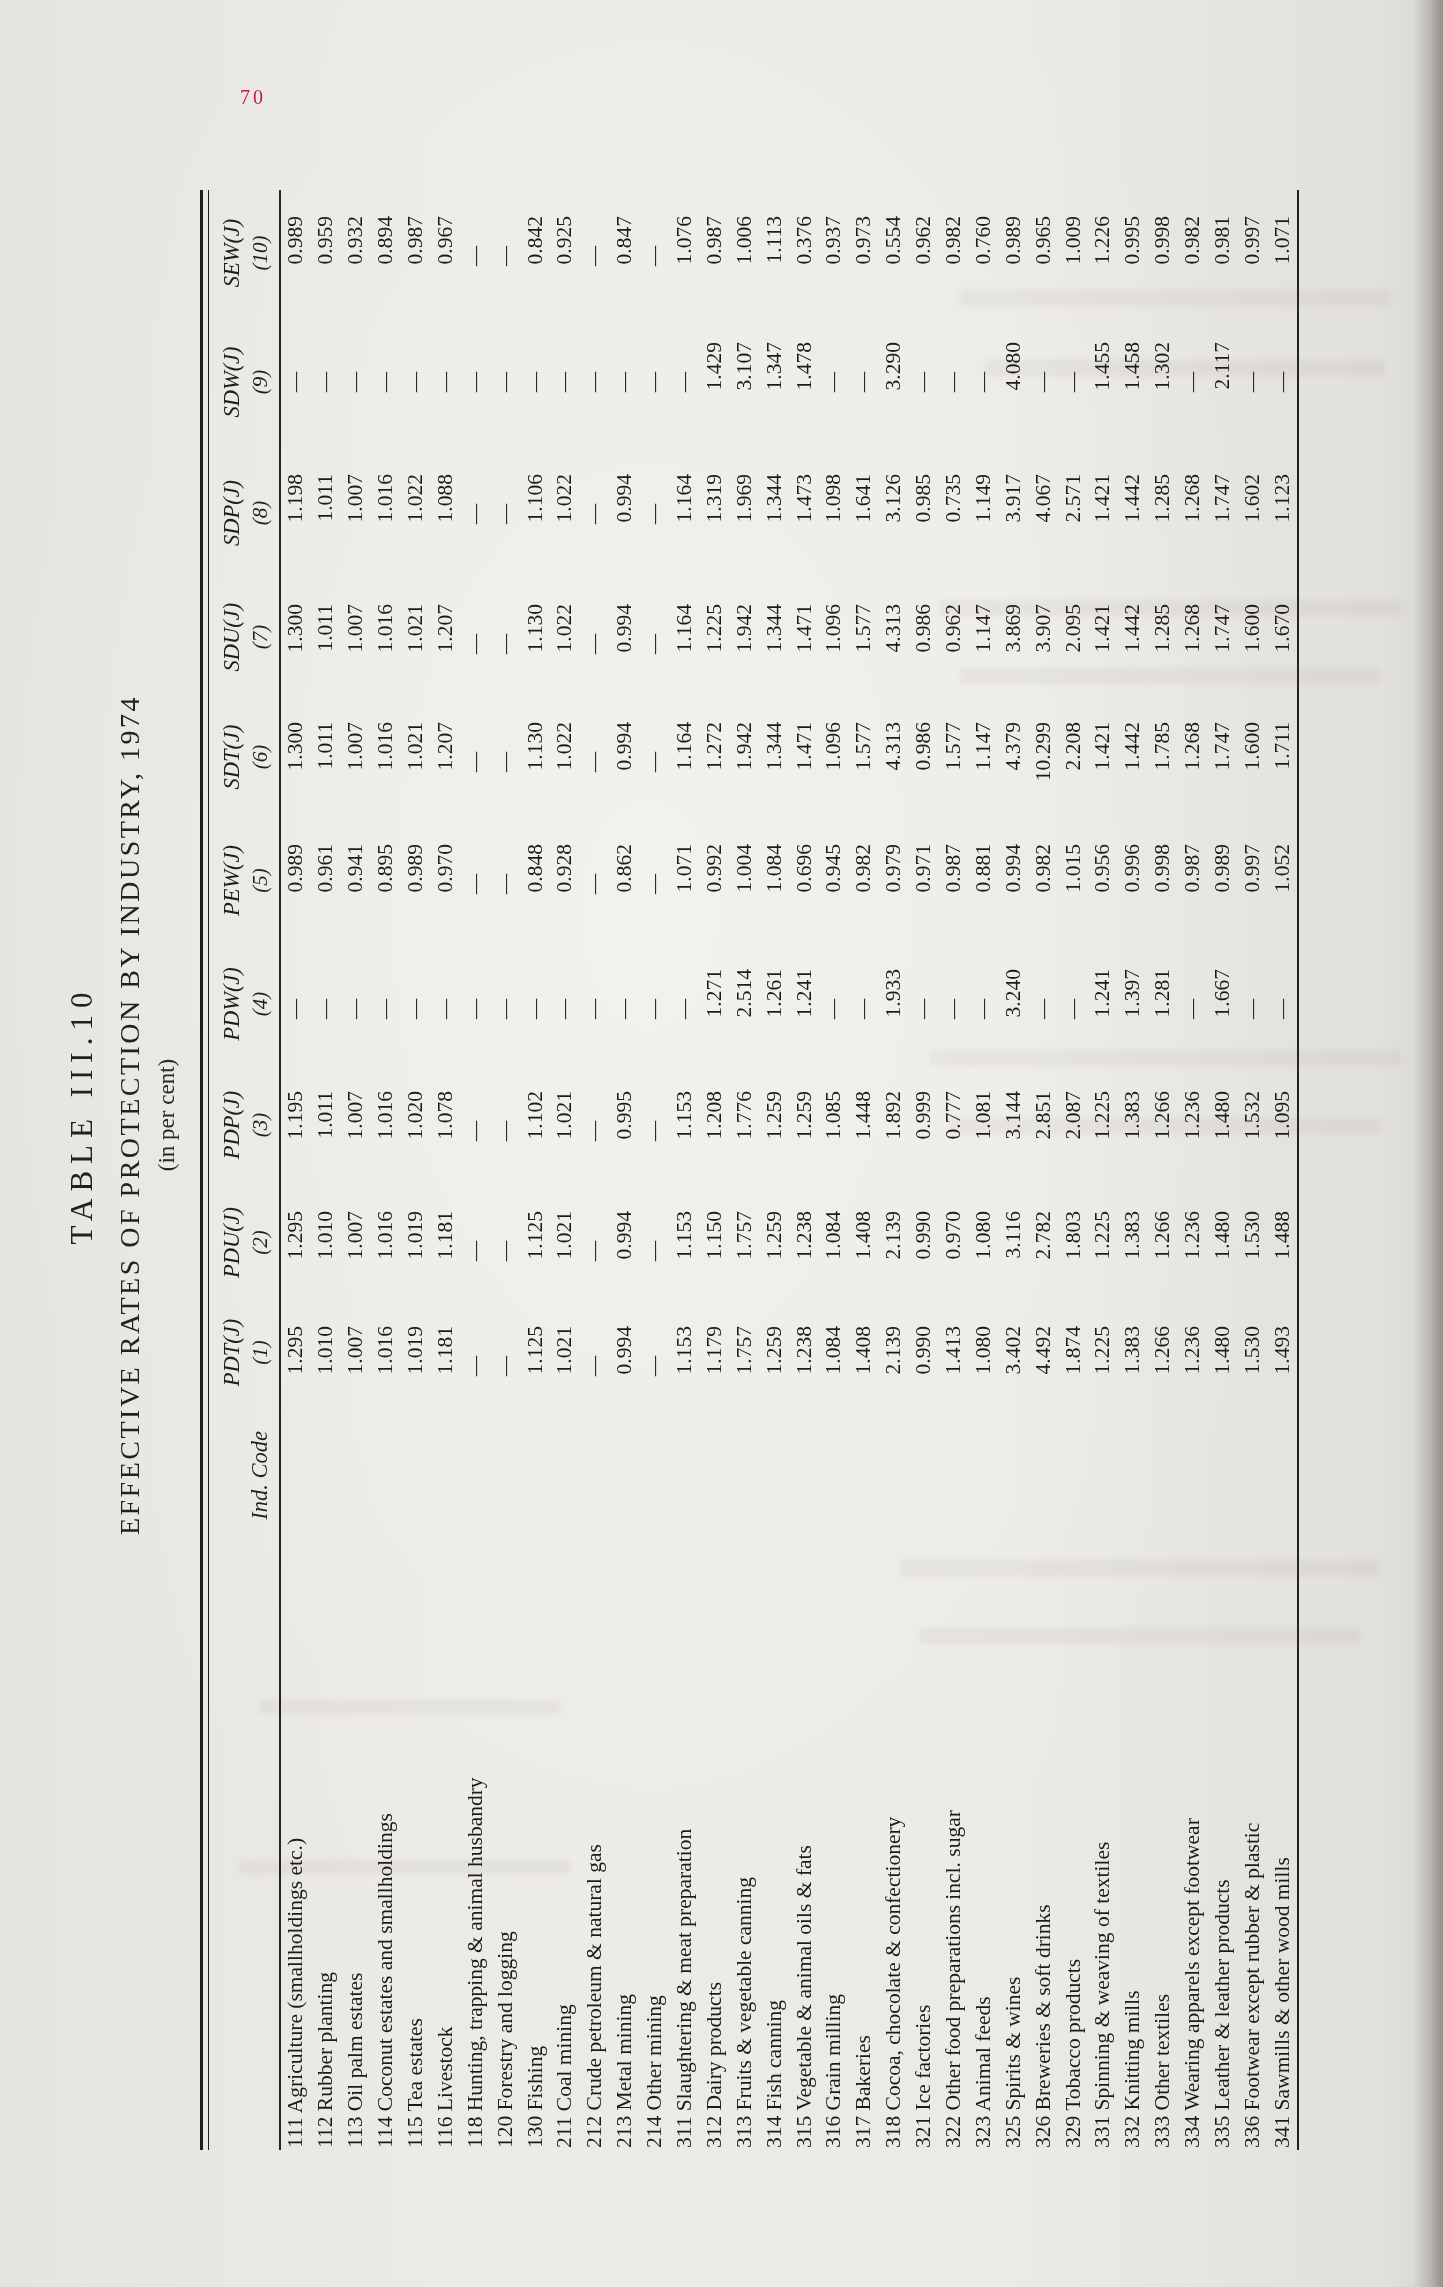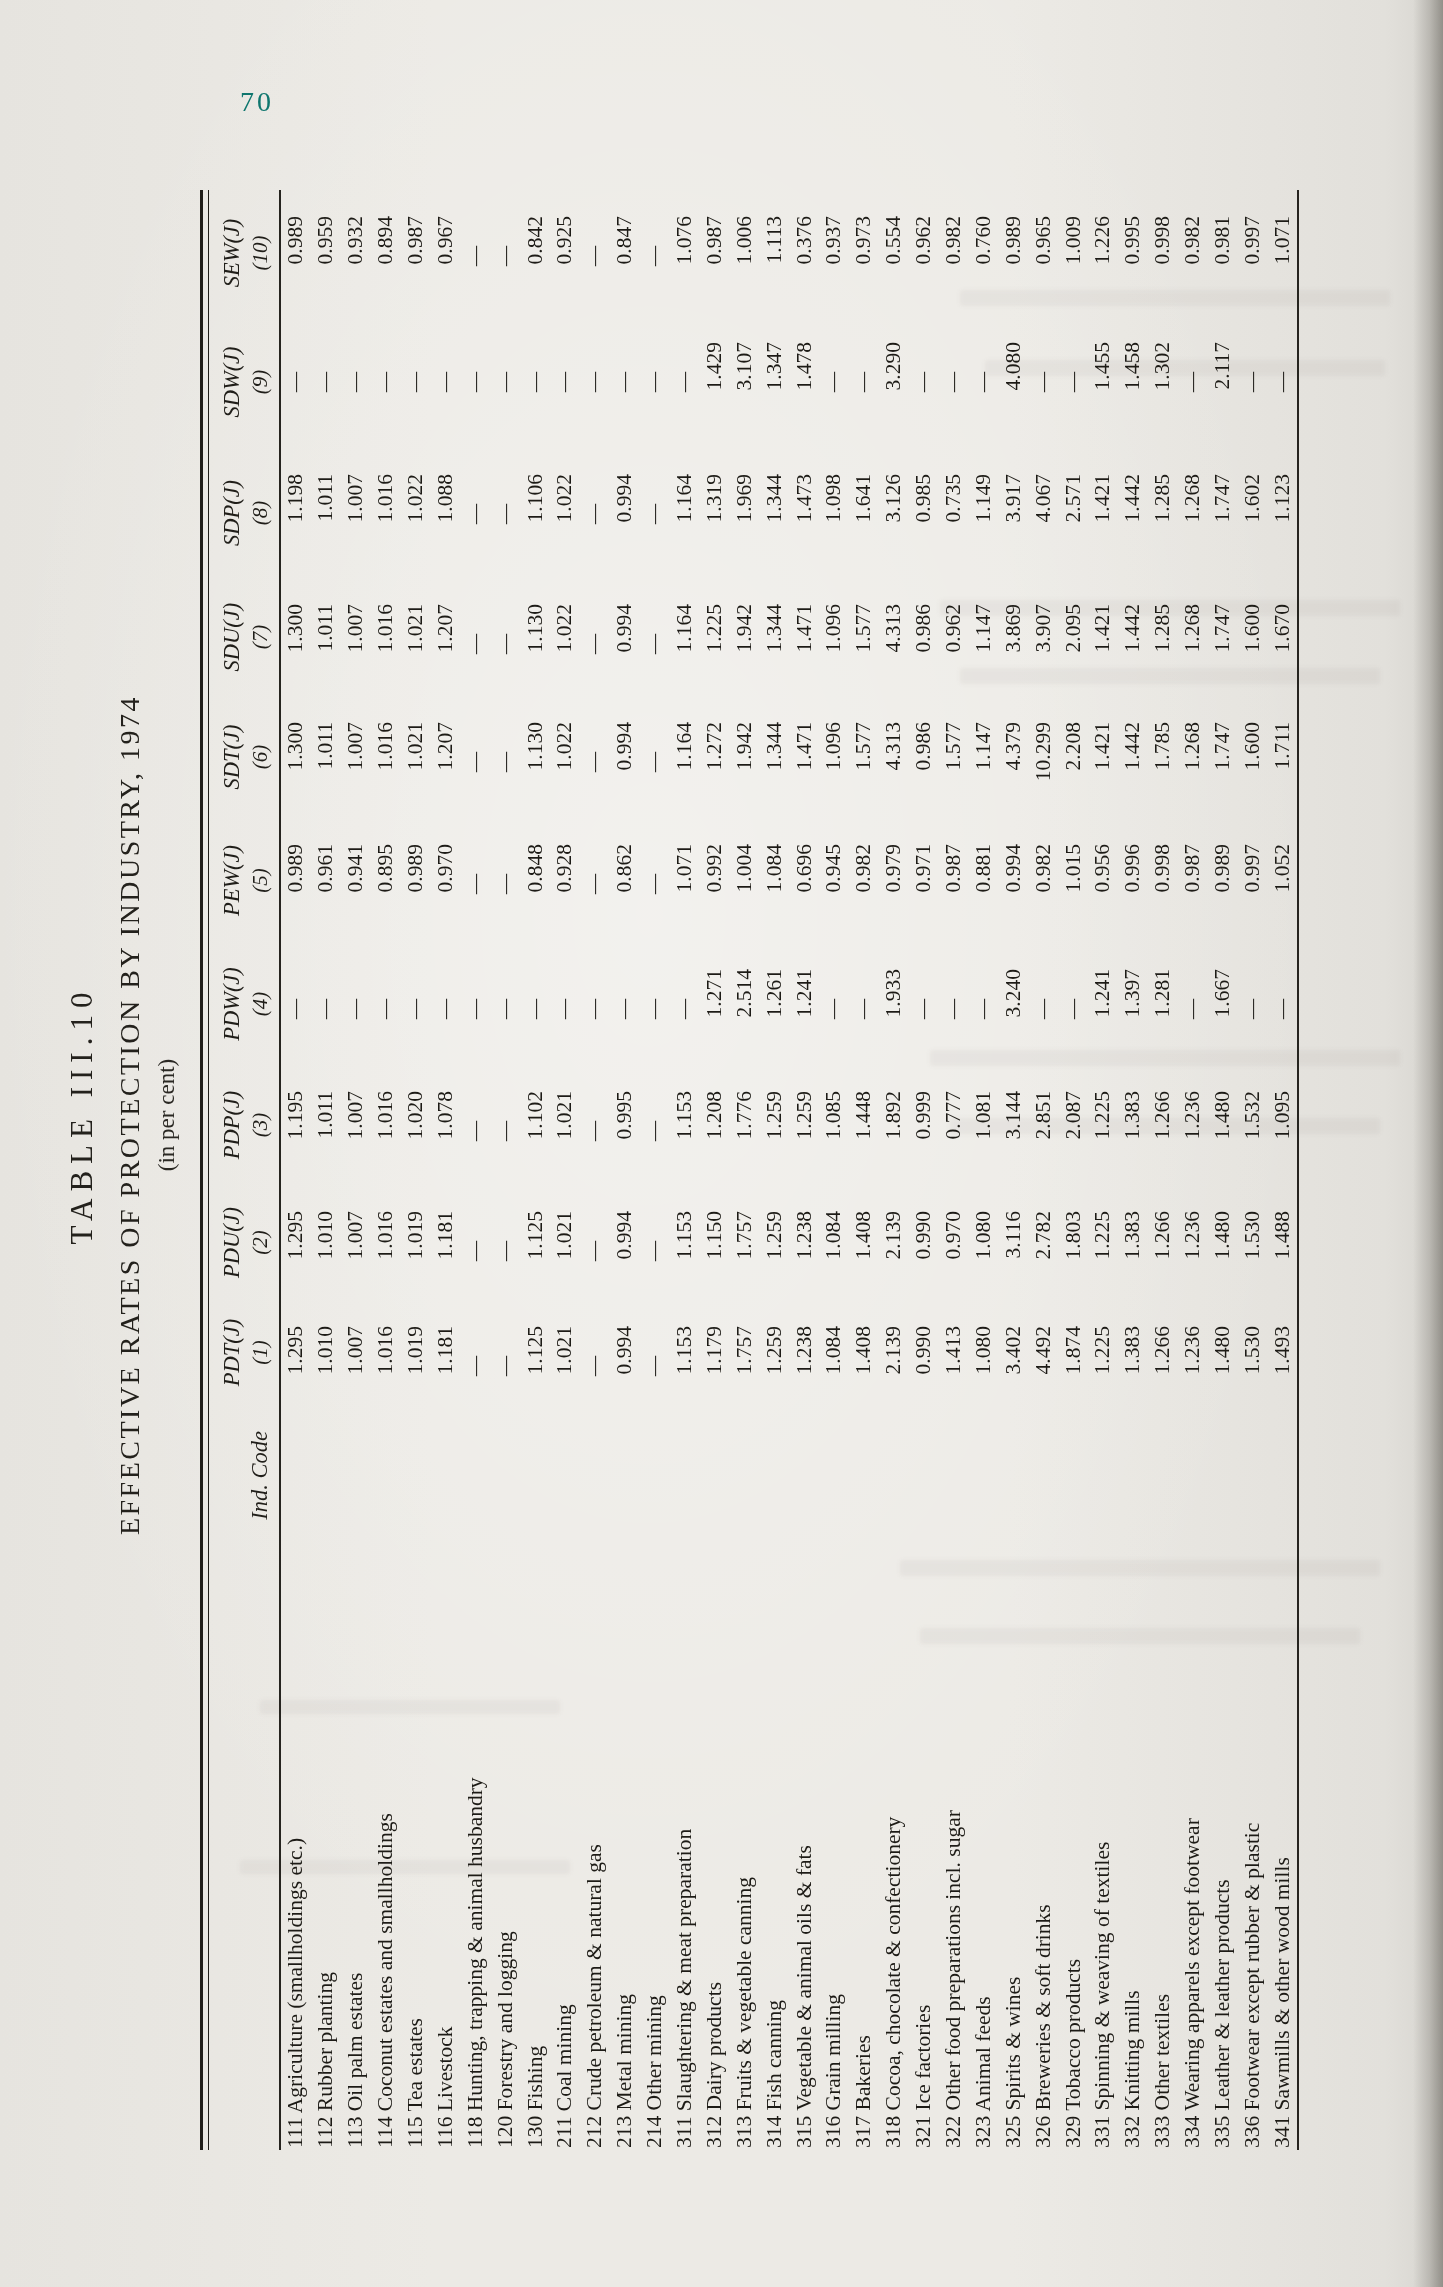--- a/index.html
+++ b/index.html
@@ -19,21 +19,21 @@
   #page-edge{
     position:absolute;top:0;right:0;width:30px;height:2287px;
     background:linear-gradient(90deg, rgba(150,147,140,0) 0%, rgba(150,147,140,0.45) 55%, rgba(110,107,100,0.65) 100%);
   }
   
   .bleed{
     position:absolute;background:rgba(70,62,52,0.05);border-radius:3px;filter:blur(2px);
   }
   #page-number{
     position:absolute;left:240px;top:86px;
-    font-size:28px;letter-spacing:3px;color:#0f766e;
+    font-size:20px;letter-spacing:3px;color:#be185d;
   }
   
   #rot{
     position:absolute;left:48px;top:40px;width:2150px;height:1345px;
     transform-origin:0 0;
     transform:rotate(-90deg) translateX(-2150px);
   }
   #title-block{text-align:center;padding-top:16px;}
   #title-line1{font-size:31px;letter-spacing:7px;color:#23211c;}
   #title-line2{font-size:28px;letter-spacing:2.5px;margin-top:14px;color:#23211c;}

